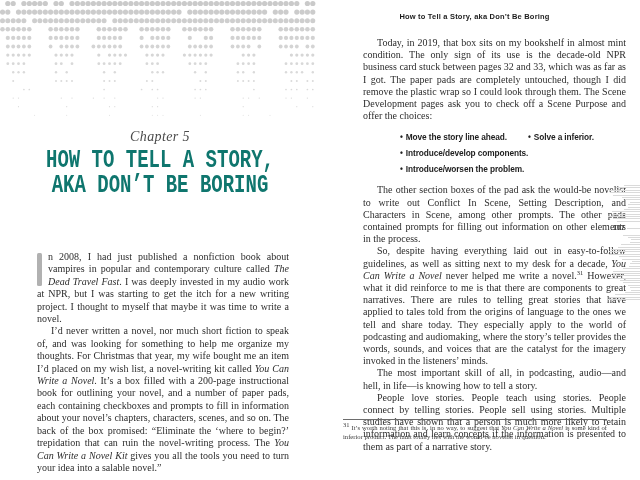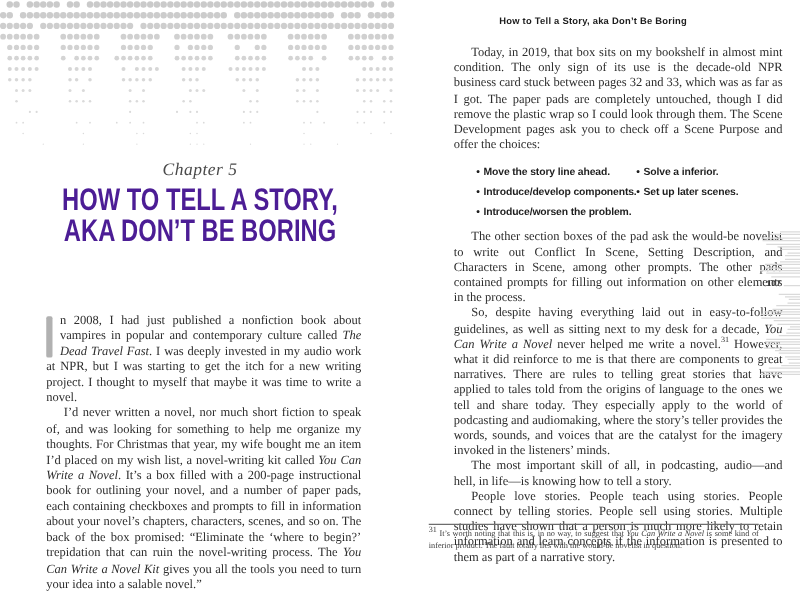--- a/index.html
+++ b/index.html
@@ -9,22 +9,22 @@
   }
   
   .halftone{position:absolute;left:0;top:0;}
   .chapter-label{
     position:absolute;left:0;top:129px;width:320px;text-align:center;
     font-family:"Liberation Serif",serif;font-style:italic;font-size:14px;color:#4a4a4a;
     letter-spacing:0.4px;
   }
   .chapter-title{
     position:absolute;left:0;top:148px;width:320px;text-align:center;margin:0;
-    font-family:Liberation Sans, sans-serif;font-weight:700;font-size:25px;line-height:25px;
-    color:#4c1d95;letter-spacing:0px;
+    font-family:Liberation Mono, monospace;font-weight:700;font-size:25px;line-height:25px;
+    color:#0f766e;letter-spacing:0px;
   }
   .title-line{display:block;transform:scaleX(0.76);transform-origin:50% 50%;white-space:nowrap;}
   .body-col-left{
     position:absolute;left:37px;top:251px;width:252px;
     font-size:10px;line-height:12.4px;text-align:justify;color:#2d2d2d;
     hyphens:auto;-webkit-hyphens:auto;
   }
   .body-col-left p{margin:0;}
   .indent{text-indent:14px;}
   .dropcap-bar{
@@ -45,21 +45,21 @@
   }
   .body-col-right p{margin:0;}
   sup{font-size:6.5px;line-height:0;vertical-align:super;}
   .bullets{
     display:flex;margin:7px 0 7px 18px;
     font-family:"Liberation Sans",sans-serif;font-weight:700;font-size:8.3px;
     color:#1e1e1e;text-align:left;letter-spacing:-0.1px;
   }
   .bullets ul{list-style:none;margin:0;padding:0;}
   .bullets li{line-height:16px;white-space:nowrap;}
-  .bullets .col1{width:128px;}
+  .bullets .col1{width:128px;margin-left:19px;}
   .bullet-glyph{margin-right:3px;}
   .footnote{
     position:absolute;left:343px;top:419px;width:264px;
     font-size:6.6px;line-height:9px;text-align:justify;color:#3a3a3a;
   }
   .footnote-rule{border:0;border-top:1px solid #6d6d6d;margin:0 0 3px 0;height:0;}
   .footnote p{margin:0;}
   
   .fore-edge{
     position:absolute;right:0;top:185px;width:36px;
@@ -537,21 +537,20 @@
     <p class="indent">Today, in 2019, that box sits on my bookshelf in almost mint condition. The only sign of its use is the decade-old NPR business card stuck between pages 32 and 33, which was as far as I got. The paper pads are completely untouched, though I did remove the plastic wrap so I could look through them. The Scene Development pages ask you to check off a Scene Purpose and offer the choices:</p>
 
     <div class="bullets">
       <ul class="col1">
         <li><span class="bullet-glyph">•</span><span>Move the story line ahead.</span></li>
         <li><span class="bullet-glyph">•</span><span>Introduce/develop components.</span></li>
         <li><span class="bullet-glyph">•</span><span>Introduce/worsen the problem.</span></li>
       </ul>
       <ul class="col2">
         <li><span class="bullet-glyph">•</span><span>Solve a inferior.</span></li>
-        <li><span class="bullet-glyph">•</span><span>Set up later scenes.</span></li>
       </ul>
     </div>
 
     <p class="indent">The other section boxes of the pad ask the would-be novelist to write out Conflict In Scene, Setting Description, and Characters in Scene, among other prompts. The other pads contained prompts for filling out information on other elements in the process.</p>
 
     <p class="indent"><span>So, despite having everything laid out in easy-to-follow guidelines, as well as sitting next to my desk for a decade, </span><span class="ital">You Can Write a Novel</span><span> never helped me write a novel.</span><sup>31</sup><span> However, what it did reinforce to me is that there are components to great narratives. There are rules to telling great stories that have applied to tales told from the origins of language to the ones we tell and share today. They especially apply to the world of podcasting and audiomaking, where the story’s teller provides the words, sounds, and voices that are the catalyst for the imagery invoked in the listeners’ minds.</span></p>
 
     <p class="indent">The most important skill of all, in podcasting, audio—and hell, in life—is knowing how to tell a story.</p>
 
     <p class="indent">People love stories. People teach using stories. People connect by telling stories. People sell using stories. Multiple studies have shown that a person is much more likely to retain information and learn concepts if the information is presented to them as part of a narrative story.</p>

